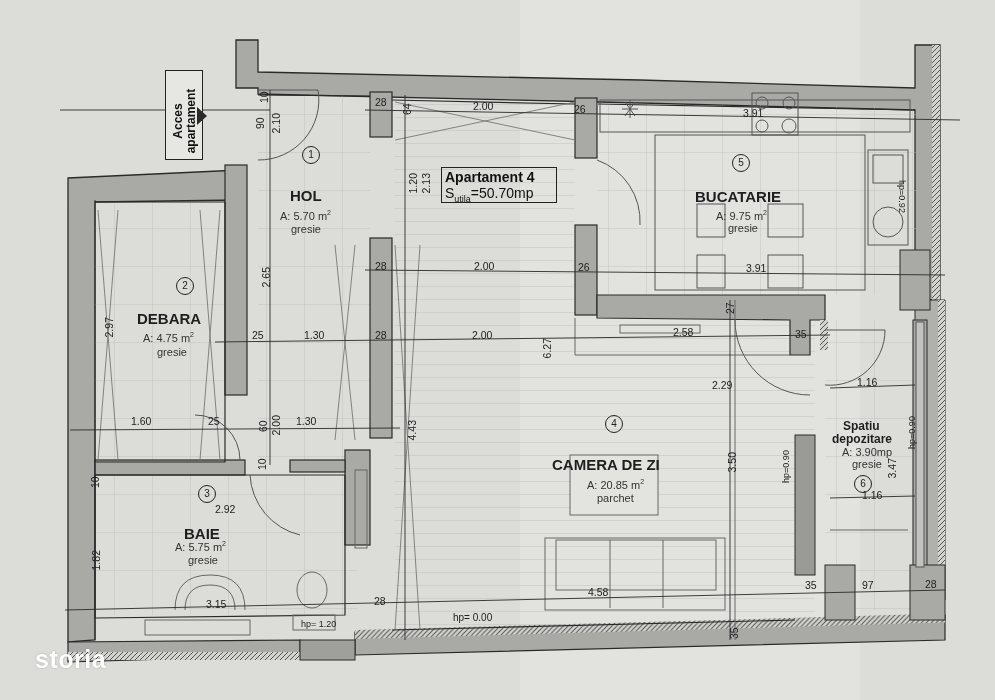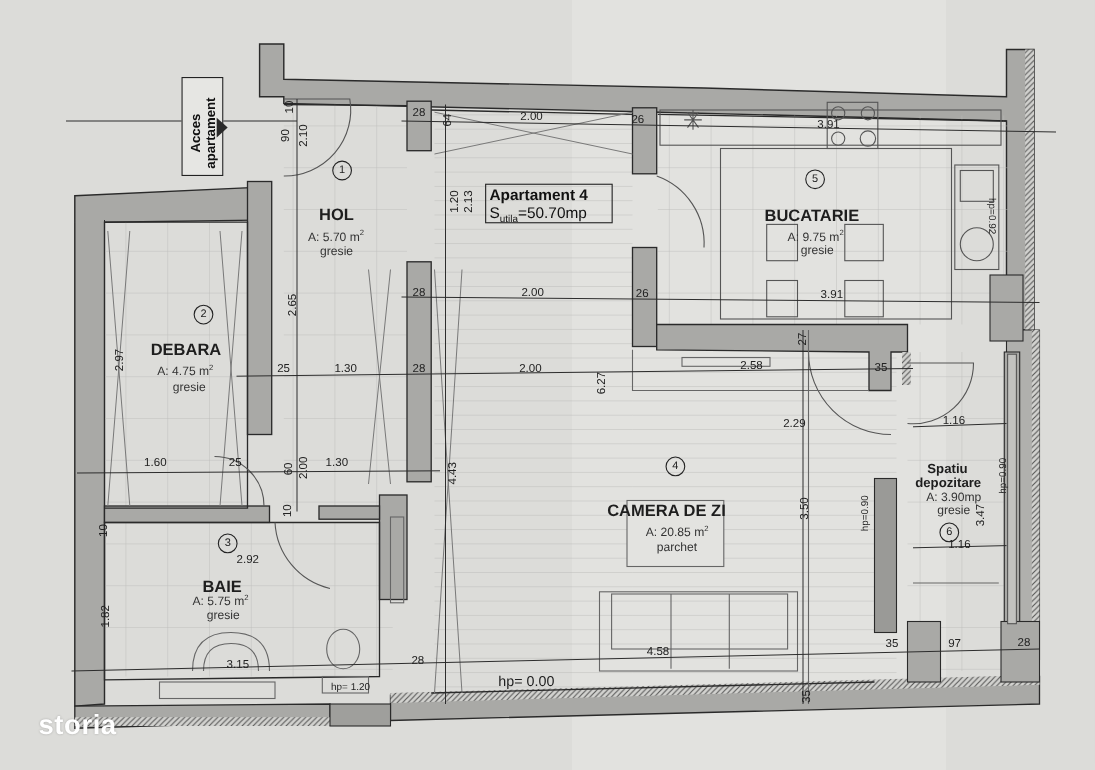--- a/index.html
+++ b/index.html
@@ -252,21 +252,21 @@
   <div class="lbl dim vert" style="left:896px;top:428px;font-size:9px;">hp=0.90</div>
   <div class="lbl dim vert" style="left:882px;top:463px;">3.47</div>
   <div class="lbl dim" style="left:862px;top:490px;">1.16</div>
   <div class="lbl dim vert" style="left:89px;top:477px;">10</div>
   <div class="lbl dim vert" style="left:256px;top:459px;">10</div>
   <div class="lbl dim" style="left:199px;top:504px;margin-left:16px;">2.92</div>
   <div class="lbl dim vert" style="left:86px;top:555px;">1.82</div>
   <div class="lbl dim" style="left:206px;top:599px;">3.15</div>
   <div class="lbl dim" style="left:301px;top:620px;font-size:9px;">hp= 1.20</div>
   <div class="lbl dim" style="left:374px;top:596px;">28</div>
-  <div class="lbl dim" style="left:453px;top:613px;font-size:13px;text-align:center;">hp= 0.00</div>
+  <div class="lbl dim" style="left:453px;top:613px;font-size:10px;text-align:center;">hp= 0.00</div>
   <div class="lbl dim" style="left:588px;top:587px;">4.58</div>
   <div class="lbl dim vert" style="left:728px;top:628px;">35</div>
   <div class="lbl dim" style="left:805px;top:580px;">35</div>
   <div class="lbl dim" style="left:862px;top:580px;">97</div>
   <div class="lbl dim" style="left:925px;top:579px;">28</div>
 
   <div class="watermark">storia</div>
 </div>
 
 </body></html>

